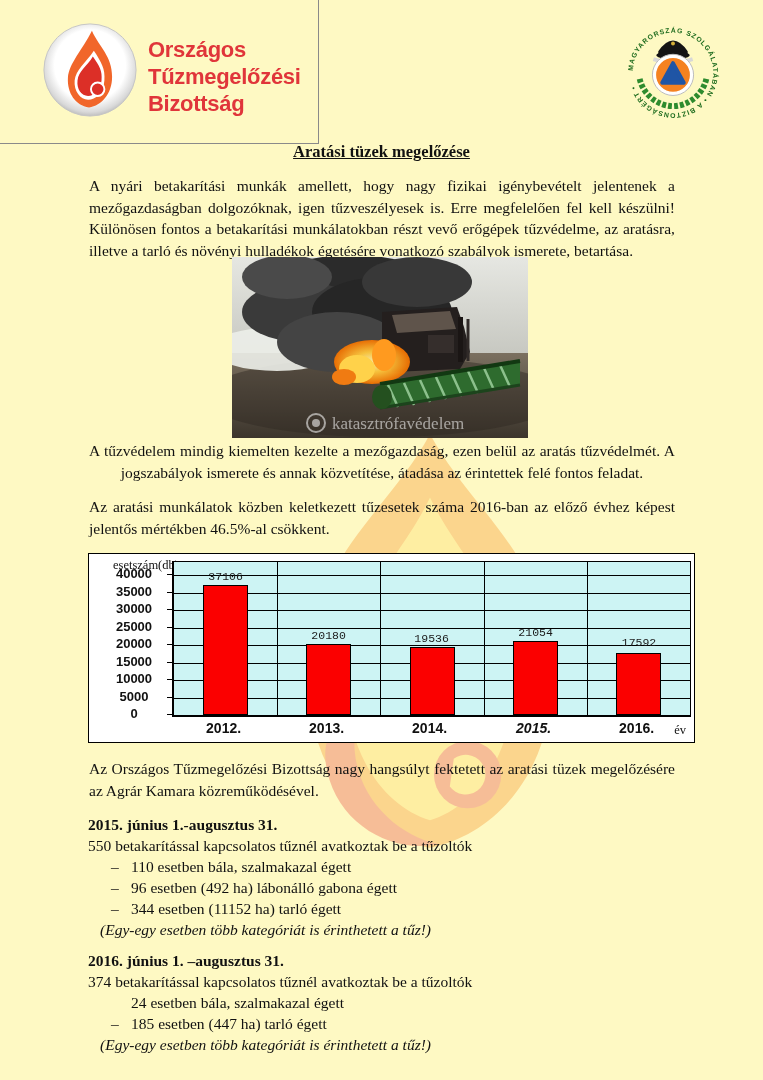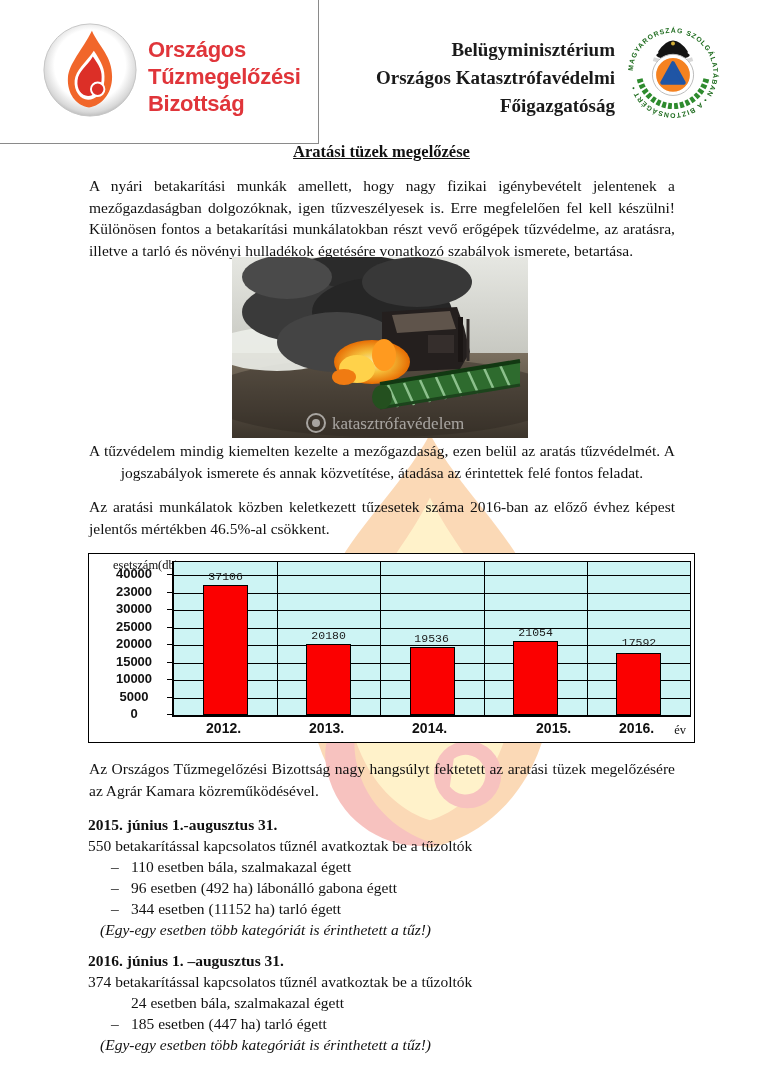--- a/index.html
+++ b/index.html
@@ -1,16 +1,16 @@
 <!DOCTYPE html>
 <html><head>
 <meta charset="utf-8">
 <style>
   html,body{margin:0;padding:0;background:#e9e9e9;}
-  #page{position:relative;width:763px;height:1080px;background:#ffffff;margin:0 auto;overflow:hidden;
+  #page{position:relative;width:763px;height:1080px;background:#fef9c3;margin:0 auto;overflow:hidden;
         font-family:"Liberation Serif",serif;color:#111;}
   
   #logo-box{position:absolute;left:0;top:0;width:318px;height:143px;
             border-right:1px solid #8a8a8a;border-bottom:1px solid #8a8a8a;}
   #otb-logo{position:absolute;left:42px;top:22px;}
   #otb-text{position:absolute;left:148px;top:36px;font-family:"Liberation Sans",sans-serif;
             font-weight:bold;font-size:22px;line-height:27px;color:#e0353a;letter-spacing:-.3px;}
   #ministry{position:absolute;left:330px;top:36px;width:285px;text-align:right;
             font-weight:bold;font-size:19px;line-height:28px;color:#1a1a1a;}
   #okf-badge{position:absolute;left:624px;top:20px;}
@@ -84,25 +84,20 @@
       <path d="M53,36 C60,46 63,51 62,61 C61,72 54,77 48,77 C41,77 36,70 37,61 C38,51 47,46 53,36 Z" fill="#dc2f27"></path>
       <circle cx="58" cy="70" r="7" fill="#dc2f27" stroke="#ffffff" stroke-width="2"></circle>
     </svg>
     <div id="otb-text">
       <div>Országos</div>
       <div>Tűzmegelőzési</div>
       <div>Bizottság</div>
     </div>
   </div>
 
-  <div id="ministry">
-    <div>Belügyminisztérium</div>
-    <div>Országos Katasztrófavédelmi</div>
-    <div>Főigazgatóság</div>
-  </div>
 
   <svg id="okf-badge" width="98" height="98" viewBox="0 0 100 100">
     <defs>
       <path id="ringPath" d="M9,54 A41,41 0 1 1 91,54 A41,41 0 1 1 9,54"></path>
     </defs>
     <text font-family="Liberation Sans, sans-serif" font-size="7" font-weight="bold" fill="#1d6b1d" letter-spacing="1">
       <textPath href="#ringPath" startOffset="2">MAGYARORSZÁG SZOLGÁLATÁBAN • A BIZTONSÁGÉRT •</textPath>
     </text>
     <path d="M16,60 A36,36 0 0 0 50,88" fill="none" stroke="#2e8b2e" stroke-width="6" stroke-dasharray="4 2"></path>
     <path d="M84,60 A36,36 0 0 1 50,88" fill="none" stroke="#2e8b2e" stroke-width="6" stroke-dasharray="4 2"></path>
@@ -175,21 +170,21 @@
   </svg>
 
   <div id="p2" class="para above">A tűzvédelem mindig kiemelten kezelte a mezőgazdaság, ezen belül az aratás tűzvédelmét. A jogszabályok ismerete és annak közvetítése, átadása az érintettek felé fontos feladat.</div>
   <div id="p3" class="para above">Az aratási munkálatok közben keletkezett tűzesetek száma 2016-ban az előző évhez képest jelentős mértékben 46.5%-al csökkent.</div>
 
   <div id="chart">
     <span id="chart-ylabel">esetszám(db)</span>
     <div id="yaxis">
         <div class="ytick-label" style="left: 14px; top: 13px;">40000</div>
         <div class="ytick-mark" style="left: 78px; top: 20px;"></div>
-        <div class="ytick-label" style="left: 14px; top: 30.5px;">23000</div>
+        <div class="ytick-label" style="left: 14px; top: 30.5px;">35000</div>
         <div class="ytick-mark" style="left: 78px; top: 37.5px;"></div>
         <div class="ytick-label" style="left: 14px; top: 48px;">30000</div>
         <div class="ytick-mark" style="left: 78px; top: 55px;"></div>
         <div class="ytick-label" style="left: 14px; top: 65.5px;">25000</div>
         <div class="ytick-mark" style="left: 78px; top: 72.5px;"></div>
         <div class="ytick-label" style="left: 14px; top: 83px;">20000</div>
         <div class="ytick-mark" style="left: 78px; top: 90px;"></div>
         <div class="ytick-label" style="left: 14px; top: 100.5px;">15000</div>
         <div class="ytick-mark" style="left: 78px; top: 107.5px;"></div>
         <div class="ytick-label" style="left: 14px; top: 118px;">10000</div>
@@ -220,21 +215,21 @@
         <div class="bar-label" style="left: 206px; width: 103.2px; top: 69.6px;">19536</div>
         <div class="bar" style="left: 339px; width: 45px; height: 73.7px; background: rgb(251, 0, 0);"></div>
         <div class="bar-label" style="left: 310px; width: 103.2px; top: 64.3px;">21054</div>
         <div class="bar" style="left: 442px; width: 45px; height: 61.6px; background: rgb(251, 0, 0);"></div>
         <div class="bar-label" style="left: 413px; width: 104px; top: 74px;">17592</div>
       </div>
     <div id="xlabels">
         <div class="xtick-label" style="left: 83px; width: 103.2px; top: 166px;">2012.</div>
         <div class="xtick-label" style="left: 186px; width: 103.2px; top: 166px;">2013.</div>
         <div class="xtick-label" style="left: 289px; width: 103.2px; top: 166px;">2014.</div>
-        <div class="xtick-label" style="left: 413px; width: 103.2px; top: 166px;">2015.</div>
+        <div class="xtick-label" style="left: 393px; width: 103.2px; top: 166px; font-style: italic;">2015.</div>
         <div class="xtick-label" style="left: 496px; width: 103.2px; top: 166px;">2016.</div>
       </div>
     <span id="chart-xlabel">év</span>
   </div>
 
   <div id="p4" class="para above">Az Országos Tűzmegelőzési Bizottság nagy hangsúlyt fektetett az aratási tüzek megelőzésére az Agrár Kamara közreműködésével.</div>
 
   <div id="sections">
     <div class="section">
       <div class="sec-heading">2015. június 1.-augusztus 31.</div>

